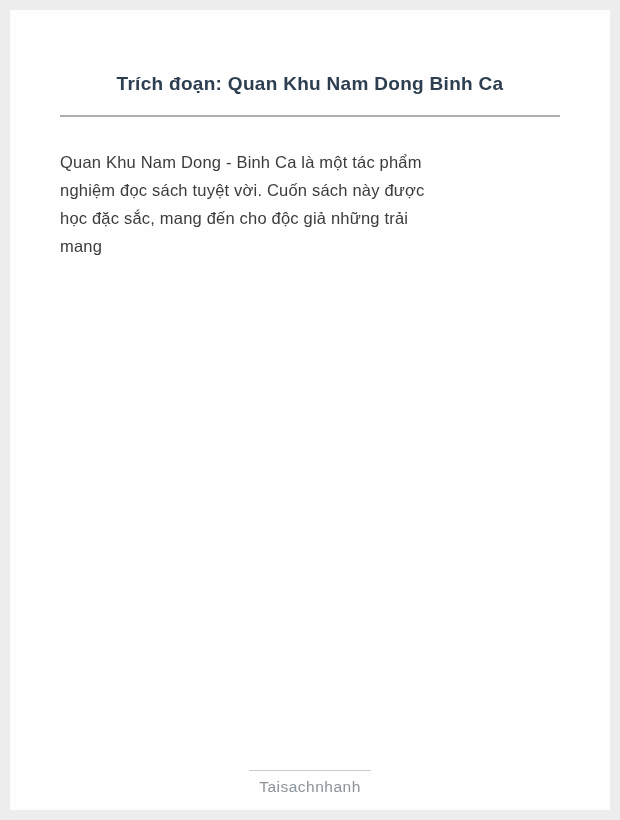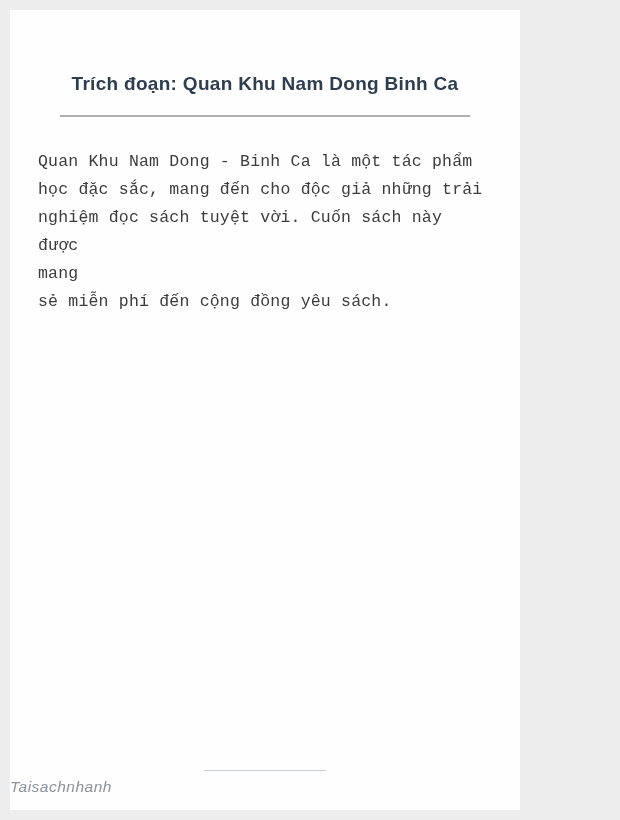--- a/index.html
+++ b/index.html
@@ -10,59 +10,57 @@
     }
     body {
       background: #ededed;
       position: relative;
       overflow: hidden;
     }
     .page {
       position: absolute;
       left: 10px;
       top: 10px;
-      width: 510px;
+      width: 600px;
       height: 800px;
       background: #fefefe;
     }
     .title {
       margin-top: 63px;
       padding: 0 50px;
       text-align: center;
       font-size: 19px;
       font-weight: 600;
       letter-spacing: 0.3px;
       color: #2c3e50;
     }
     .title-divider {
       margin: 20px 50px 0 50px;
       border: none;
       border-top: 2px solid #aeaeae;
       height: 0;
     }
     .body-text {
       margin-top: 31px;
-      padding: 0 28px;
+      padding: 0 50px;
       font-size: 16.5px;
       color: #3c3c3c;
       letter-spacing: 0.2px;
-      font-family: Liberation Mono, monospace;
     }
     .body-text .line {
       line-height: 28px;
       min-height: 28px;
       text-align: left;
     }
     .footer {
       position: absolute;
       left: 0;
       bottom: 14px;
       width: 100%;
-      text-align: left;
-      font-style: italic;
+      text-align: center;
     }
     .footer-divider {
       width: 122px;
       margin: 0 auto 7px auto;
       border: none;
       border-top: 1px solid #c8cdd2;
       height: 0;
     }
     .footer-brand {
       font-size: 15.5px;
@@ -74,24 +72,23 @@
 <body>
 
 <div class="page">
 
   <h1 class="title">Trích đoạn: Quan Khu Nam Dong Binh Ca</h1>
 
   <hr class="title-divider">
 
   <div class="body-text">
     <div class="line">Quan Khu Nam Dong - Binh Ca là một tác phẩm</div>
+    <div class="line">nghiệm đọc sách tuyệt vời. Cuốn sách này được</div>
     <div class="line">học đặc sắc, mang đến cho độc giả những trải</div>
-    <div class="line">nghiệm đọc sách tuyệt vời. Cuốn sách này được</div>
     <div class="line">mang</div>
-    <div class="line">sẻ miễn phí đến cộng đồng yêu sách.</div>
   </div>
 
   <div class="footer">
     <hr class="footer-divider">
     <div class="footer-brand">Taisachnhanh</div>
   </div>
 
 </div>
 
 </body></html>

